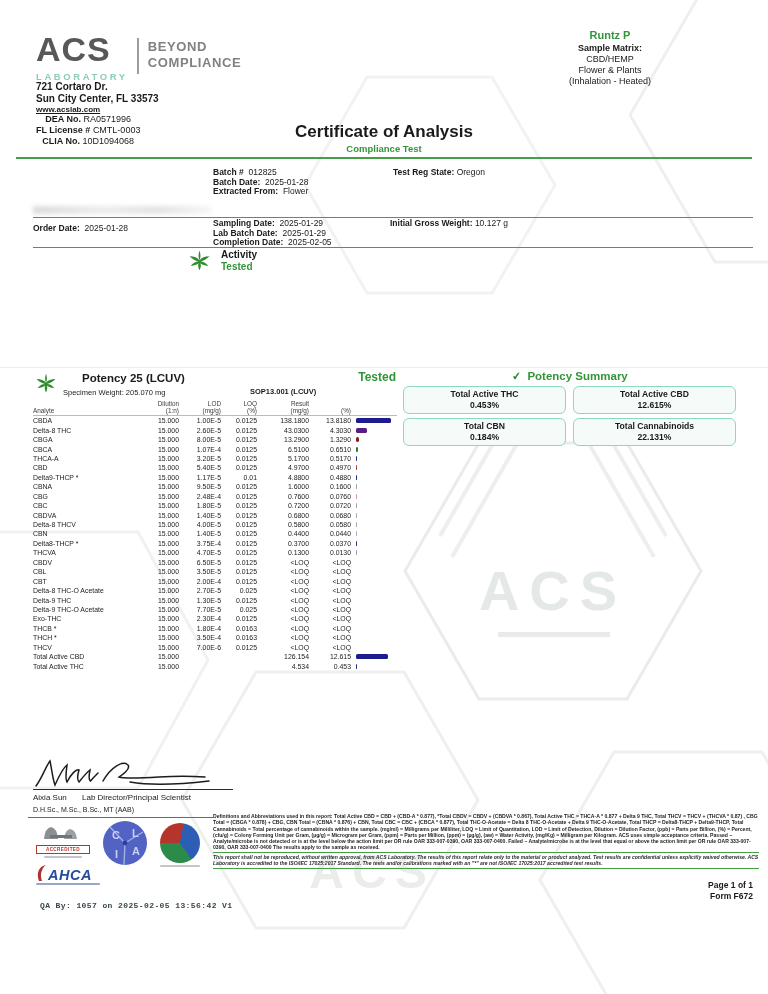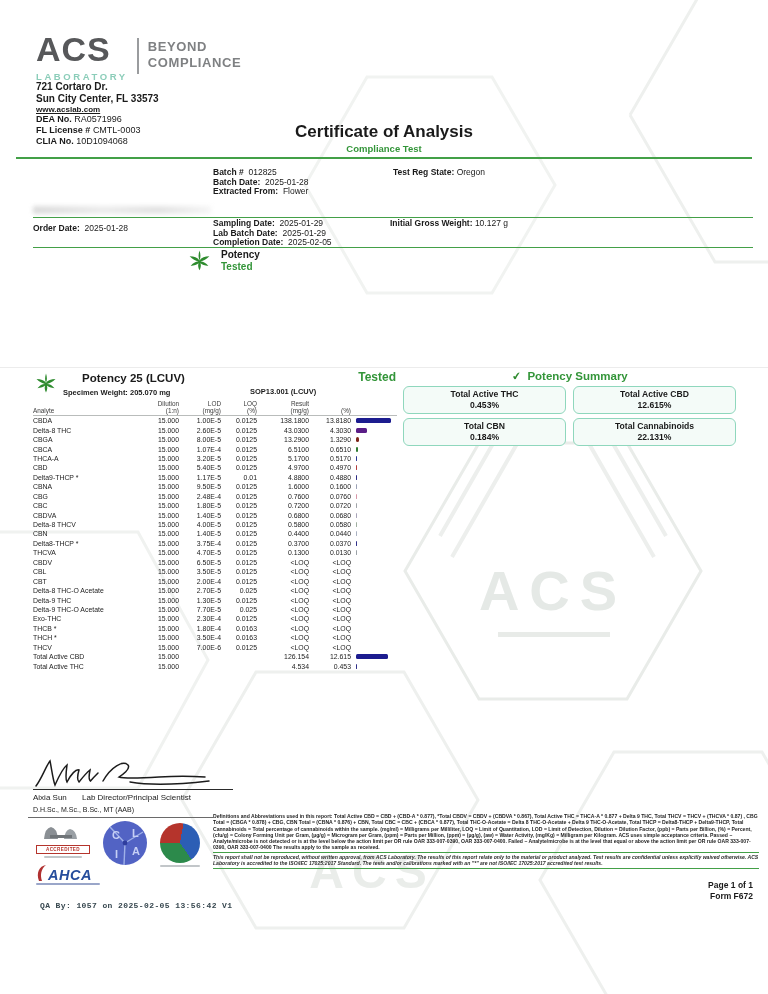--- a/index.html
+++ b/index.html
@@ -9,21 +9,21 @@
   .watermark{position:absolute;inset:0;pointer-events:none;}
 
   
   .logo-row{display:flex;align-items:flex-start;}
   .logo-acs{font-weight:bold;font-size:34px;line-height:26px;color:#57585a;letter-spacing:1px;}
   .logo-lab{display:block;font-size:9.5px;font-weight:bold;letter-spacing:2.6px;color:#8bcdb9;margin-top:2px;}
   .logo-div{width:2px;height:36px;background:#9a9c9e;margin:2px 9px 0 9px;}
   .tagline{font-size:13px;font-weight:bold;color:#7f8183;line-height:16px;letter-spacing:.6px;padding-top:3px;}
   .addr{font-size:10px;font-weight:bold;line-height:11.5px;}
   .site{font-size:8px;font-weight:bold;text-decoration:underline;line-height:11px;}
-  .lic{font-size:9px;line-height:10.8px;}
+  .lic{font-size:9px;line-height:10.8px;text-align:center;}
   .lbl{font-weight:bold;}
 
   
   .sample{width:190px;text-align:center;font-size:9px;line-height:11px;}
   .sample .nm{color:var(--green);font-weight:bold;font-size:11px;margin-bottom:2px;}
   .sample .sm{font-weight:bold;}
 
   :root{--green:#339539;--rule:#43a047;}
   .doc-title{width:768px;text-align:center;font-size:17px;font-weight:bold;}
   .doc-sub{width:768px;text-align:center;font-size:9.5px;font-weight:bold;color:var(--green);}
@@ -34,21 +34,21 @@
   .kv div{white-space:nowrap;}
 
   .redact{background:linear-gradient(90deg,#bfbfbf,#dedede 40%,#cccccc 70%,#eee);filter:blur(2px);opacity:.55;}
 
   
   .badge-title{font-size:10px;font-weight:bold;line-height:12px;}
   .badge-status{font-size:10px;font-weight:bold;color:var(--green);}
 
   
   .ptitle{font-size:11.5px;font-weight:bold;}
-  .pspec{font-size:7.5px;font-weight:bold;}
+  .pspec{font-size:7.5px;font-weight:normal;}
   .ptested{font-size:12px;font-weight:bold;color:var(--green);text-align:right;}
   .psop{font-size:7.5px;font-weight:bold;text-align:left;}
   .phead{display:flex;align-items:flex-end;border-bottom:1px solid #b9bcbb;padding-bottom:1px;height:16px;
          font-size:6.4px;line-height:7px;color:#3c3c3c;}
   .prows{font-size:6.9px;color:#222;}
   .prow{display:flex;align-items:center;height:9.45px;}
   .pcell{flex:0 0 auto;}
   .c-analyte{width:104px;text-align:left;}
   .c-dil{width:42px;text-align:right;}
   .c-lod{width:42px;text-align:right;}
@@ -124,20 +124,27 @@
     <div>721 Cortaro Dr.</div>
     <div>Sun City Center, FL 33573</div>
   </div>
   <div class="abs site" style="left:36px;top:104px;">www.acslab.com</div>
   <div class="abs lic" style="left:36px;top:114px;">
     <div><span class="lbl">DEA No.</span> <span>RA0571996</span></div>
     <div><span class="lbl">FL License #</span> <span>CMTL-0003</span></div>
     <div><span class="lbl">CLIA No.</span> <span>10D1094068</span></div>
   </div>
 
+  <div class="abs sample" style="left:515px;top:30px;">
+    <div class="nm">Runtz P</div>
+    <div class="sm">Sample Matrix:</div>
+    <div>CBD/HEMP</div>
+    <div>Flower &amp; Plants</div>
+    <div>(Inhalation - Heated)</div>
+  </div>
 
   <div class="abs doc-title" style="top:122px;">Certificate of Analysis</div>
   <div class="abs doc-sub" style="top:143px;">Compliance Test</div>
   <div class="abs hrule" style="left:16px;top:157px;width:736px;"></div>
 
   <div class="abs kv" style="left:213px;top:168px;">
     <div><span class="lbl">Batch #</span>&nbsp; <span>012825</span></div>
     <div><span class="lbl">Batch Date:</span>&nbsp; <span>2025-01-28</span></div>
     <div><span class="lbl">Extracted From:</span>&nbsp; <span>Flower</span></div>
   </div>
@@ -156,21 +163,21 @@
     <div><span class="lbl">Completion Date:</span>&nbsp; <span>2025-02-05</span></div>
   </div>
   <div class="abs kv" style="left:390px;top:219px;">
     <div><span class="lbl">Initial Gross Weight:</span> <span>10.127 g</span></div>
   </div>
   <div class="abs hrule-thin" style="left:33px;top:247px;width:720px;"></div>
 
   <svg class="abs" style="left:187px;top:249px;" width="25" height="25" viewBox="0 0 24 24">
     <path class="leaf" d="M12 1.5 C13.2 5.5 13.2 8 12 11 C14 8 17 7 21.5 7 C18.5 10 16 11.2 13 12 C16 12.2 18.3 13.3 20.5 16.3 C16.8 15.8 14.6 15 12.9 13.6 C13.6 15.7 13.4 17.7 12 20.5 C10.6 17.7 10.4 15.7 11.1 13.6 C9.4 15 7.2 15.8 3.5 16.3 C5.7 13.3 8 12.2 11 12 C8 11.2 5.5 10 2.5 7 C7 7 10 8 12 11 C10.8 8 10.8 5.5 12 1.5 Z"></path>
   </svg>
-  <div class="abs badge-title" style="left:221px;top:249px;">Potency</div>
+  <div class="abs badge-title" style="left:221px;top:249px;">Activity</div>
   <div class="abs badge-status" style="left:221px;top:261px;">Tested</div>
 
   <div class="abs" style="left:0;top:367px;width:768px;border-top:1px solid #ececec;"></div>
   <svg class="abs" style="left:34px;top:372px;" width="24" height="24" viewBox="0 0 24 24">
     <path class="leaf" d="M12 1.5 C13.2 5.5 13.2 8 12 11 C14 8 17 7 21.5 7 C18.5 10 16 11.2 13 12 C16 12.2 18.3 13.3 20.5 16.3 C16.8 15.8 14.6 15 12.9 13.6 C13.6 15.7 13.4 17.7 12 20.5 C10.6 17.7 10.4 15.7 11.1 13.6 C9.4 15 7.2 15.8 3.5 16.3 C5.7 13.3 8 12.2 11 12 C8 11.2 5.5 10 2.5 7 C7 7 10 8 12 11 C10.8 8 10.8 5.5 12 1.5 Z"></path>
   </svg>
   <div class="abs ptitle" style="left:63px;top:372px;margin-left:19px;">Potency 25 (LCUV)</div>
   <div class="abs pspec" style="left:63px;top:388px;">Specimen Weight: 205.070 mg</div>
   <div class="abs ptested" style="left:280px;top:370px;width:116px;">Tested</div>
   <div class="abs psop" style="left:250px;top:387px;width:146px;">SOP13.001 (LCUV)</div>

